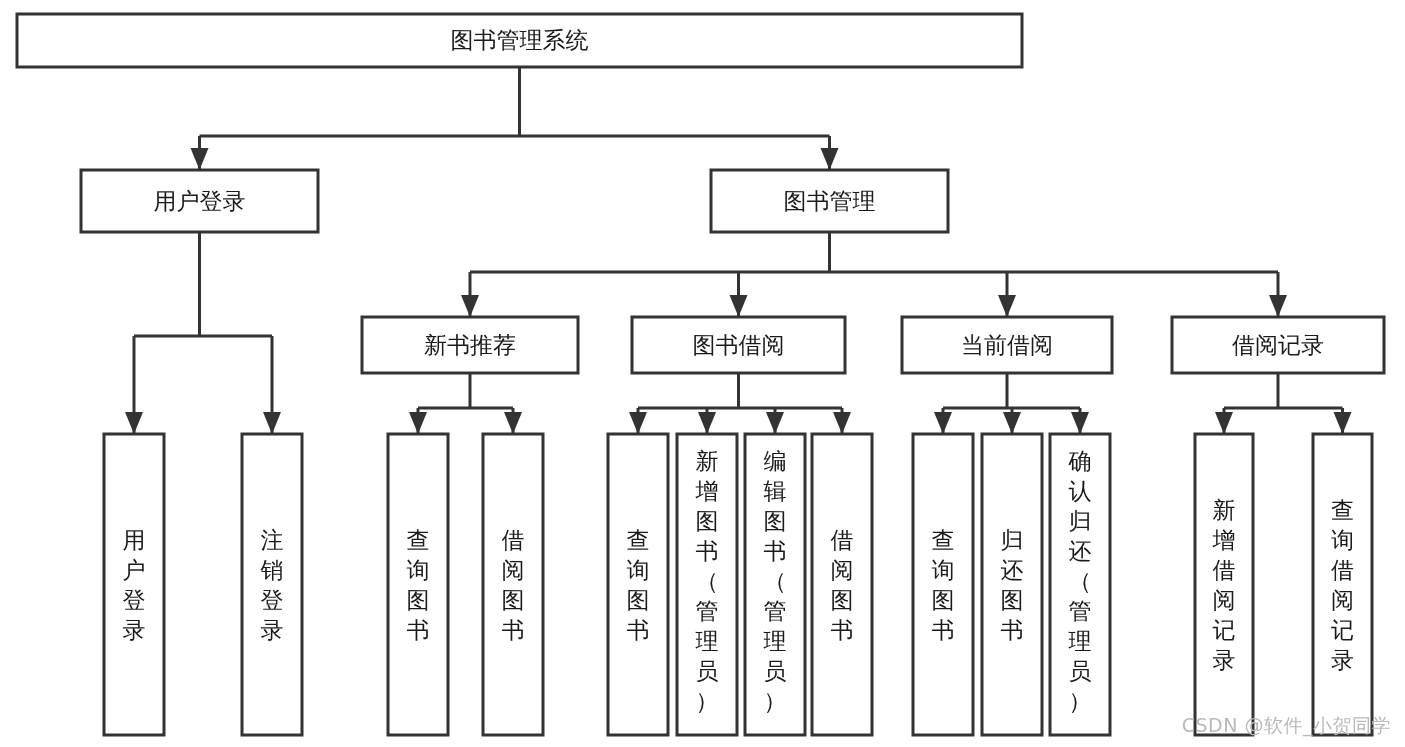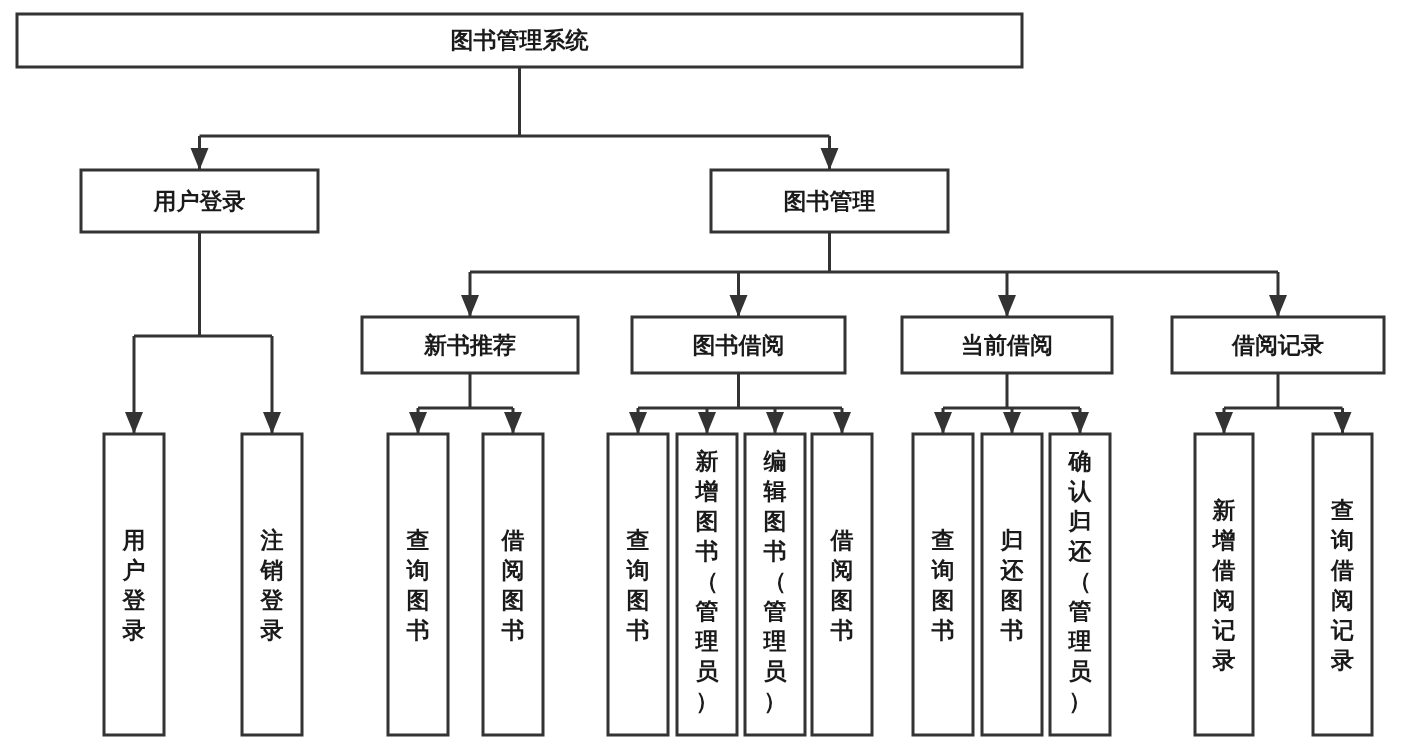--- a/index.html
+++ b/index.html
@@ -10,21 +10,20 @@
   body {
     width: 1405px;
     height: 747px;
     font-family: "DejaVu Sans", "Liberation Sans", sans-serif;
     overflow: hidden;
   }
   #diagram-root {
     position: relative;
     width: 1405px;
     height: 747px;
-    font-weight: bold;
   }
   svg#tree-svg {
     position: absolute;
     left: 0;
     top: 0;
     width: 1405px;
     height: 747px;
   }
   .node-box {
     fill: #ffffff;
@@ -201,13 +200,14 @@
         <g>
           <rect x="1195" y="434" width="58" height="301" class="node-box" rx="0"></rect>
           <text x="1224" class="node-label-v"><tspan x="1224" y="517.9">新</tspan><tspan x="1224" y="547.9">增</tspan><tspan x="1224" y="577.9">借</tspan><tspan x="1224" y="607.9">阅</tspan><tspan x="1224" y="637.9">记</tspan><tspan x="1224" y="667.9">录</tspan></text>
         </g>
         <g>
           <rect x="1313" y="434" width="59" height="301" class="node-box" rx="0"></rect>
           <text x="1342.5" class="node-label-v"><tspan x="1342.5" y="517.9">查</tspan><tspan x="1342.5" y="547.9">询</tspan><tspan x="1342.5" y="577.9">借</tspan><tspan x="1342.5" y="607.9">阅</tspan><tspan x="1342.5" y="637.9">记</tspan><tspan x="1342.5" y="667.9">录</tspan></text>
         </g>
       </g>
   </svg>
+  <div class="watermark">CSDN @软件_小贺同学</div>
 </div>
 
 </body></html>

